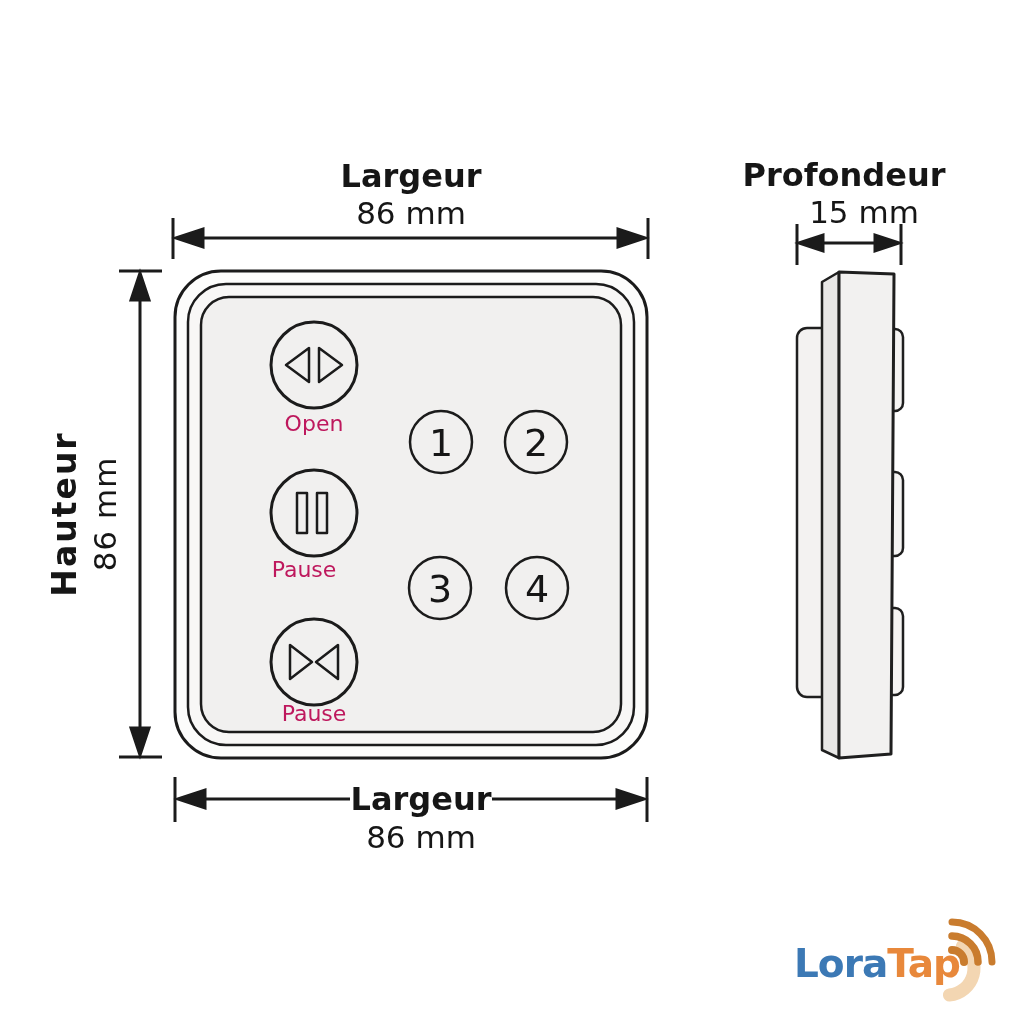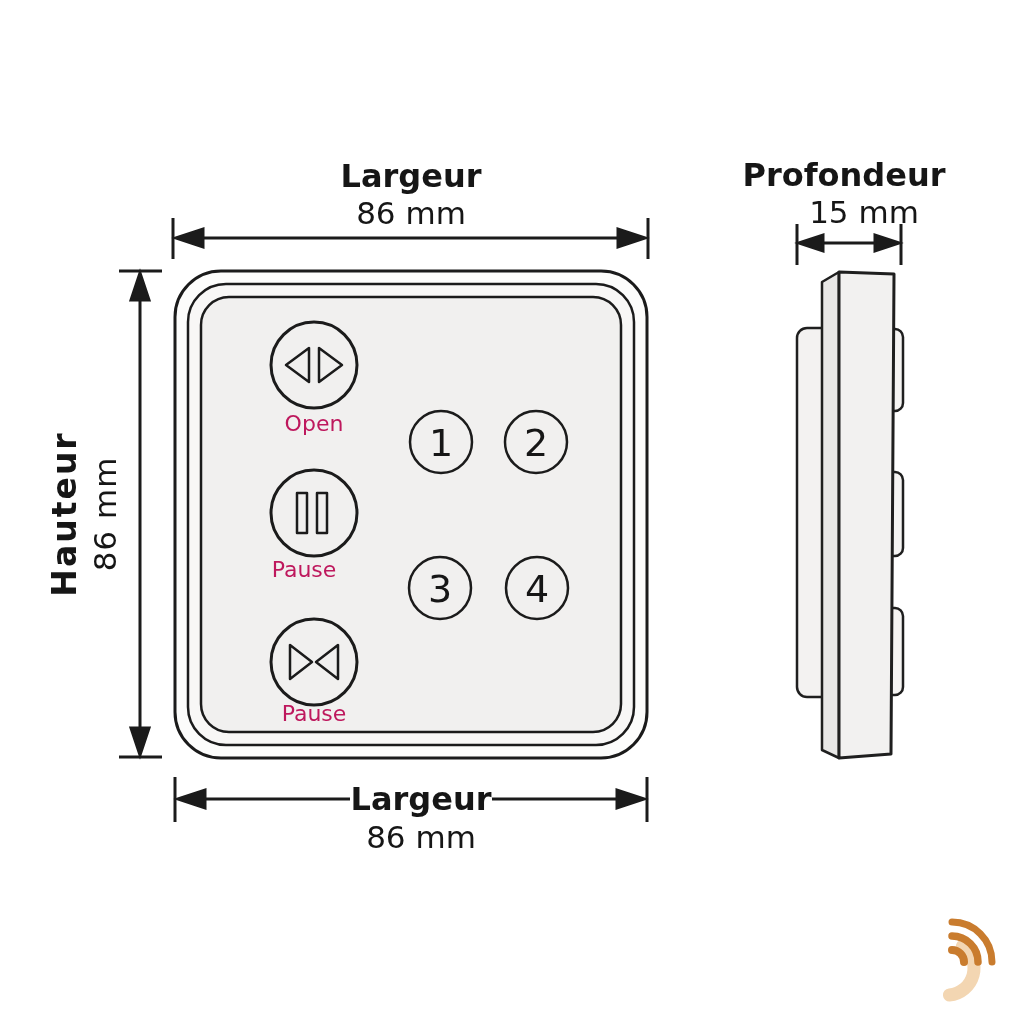--- a/index.html
+++ b/index.html
@@ -129,14 +129,17 @@
 
   <div class="ctr btn-label" style="left:314px;top:424px;">Open</div>
   <div class="ctr btn-label" style="left:304px;top:570px;">Pause</div>
   <div class="ctr btn-label" style="left:314px;top:714px;">Pause</div>
 
   <div class="ctr ch-num" style="left:441px;top:443px;">1</div>
   <div class="ctr ch-num" style="left:536px;top:443px;">2</div>
   <div class="ctr ch-num" style="left:440px;top:589px;">3</div>
   <div class="ctr ch-num" style="left:537px;top:589px;">4</div>
 
+  <div class="logo">
+    <span class="blue">Lora</span><span class="orange">Tap</span>
+  </div>
 
 </div>
 
 </body></html>

